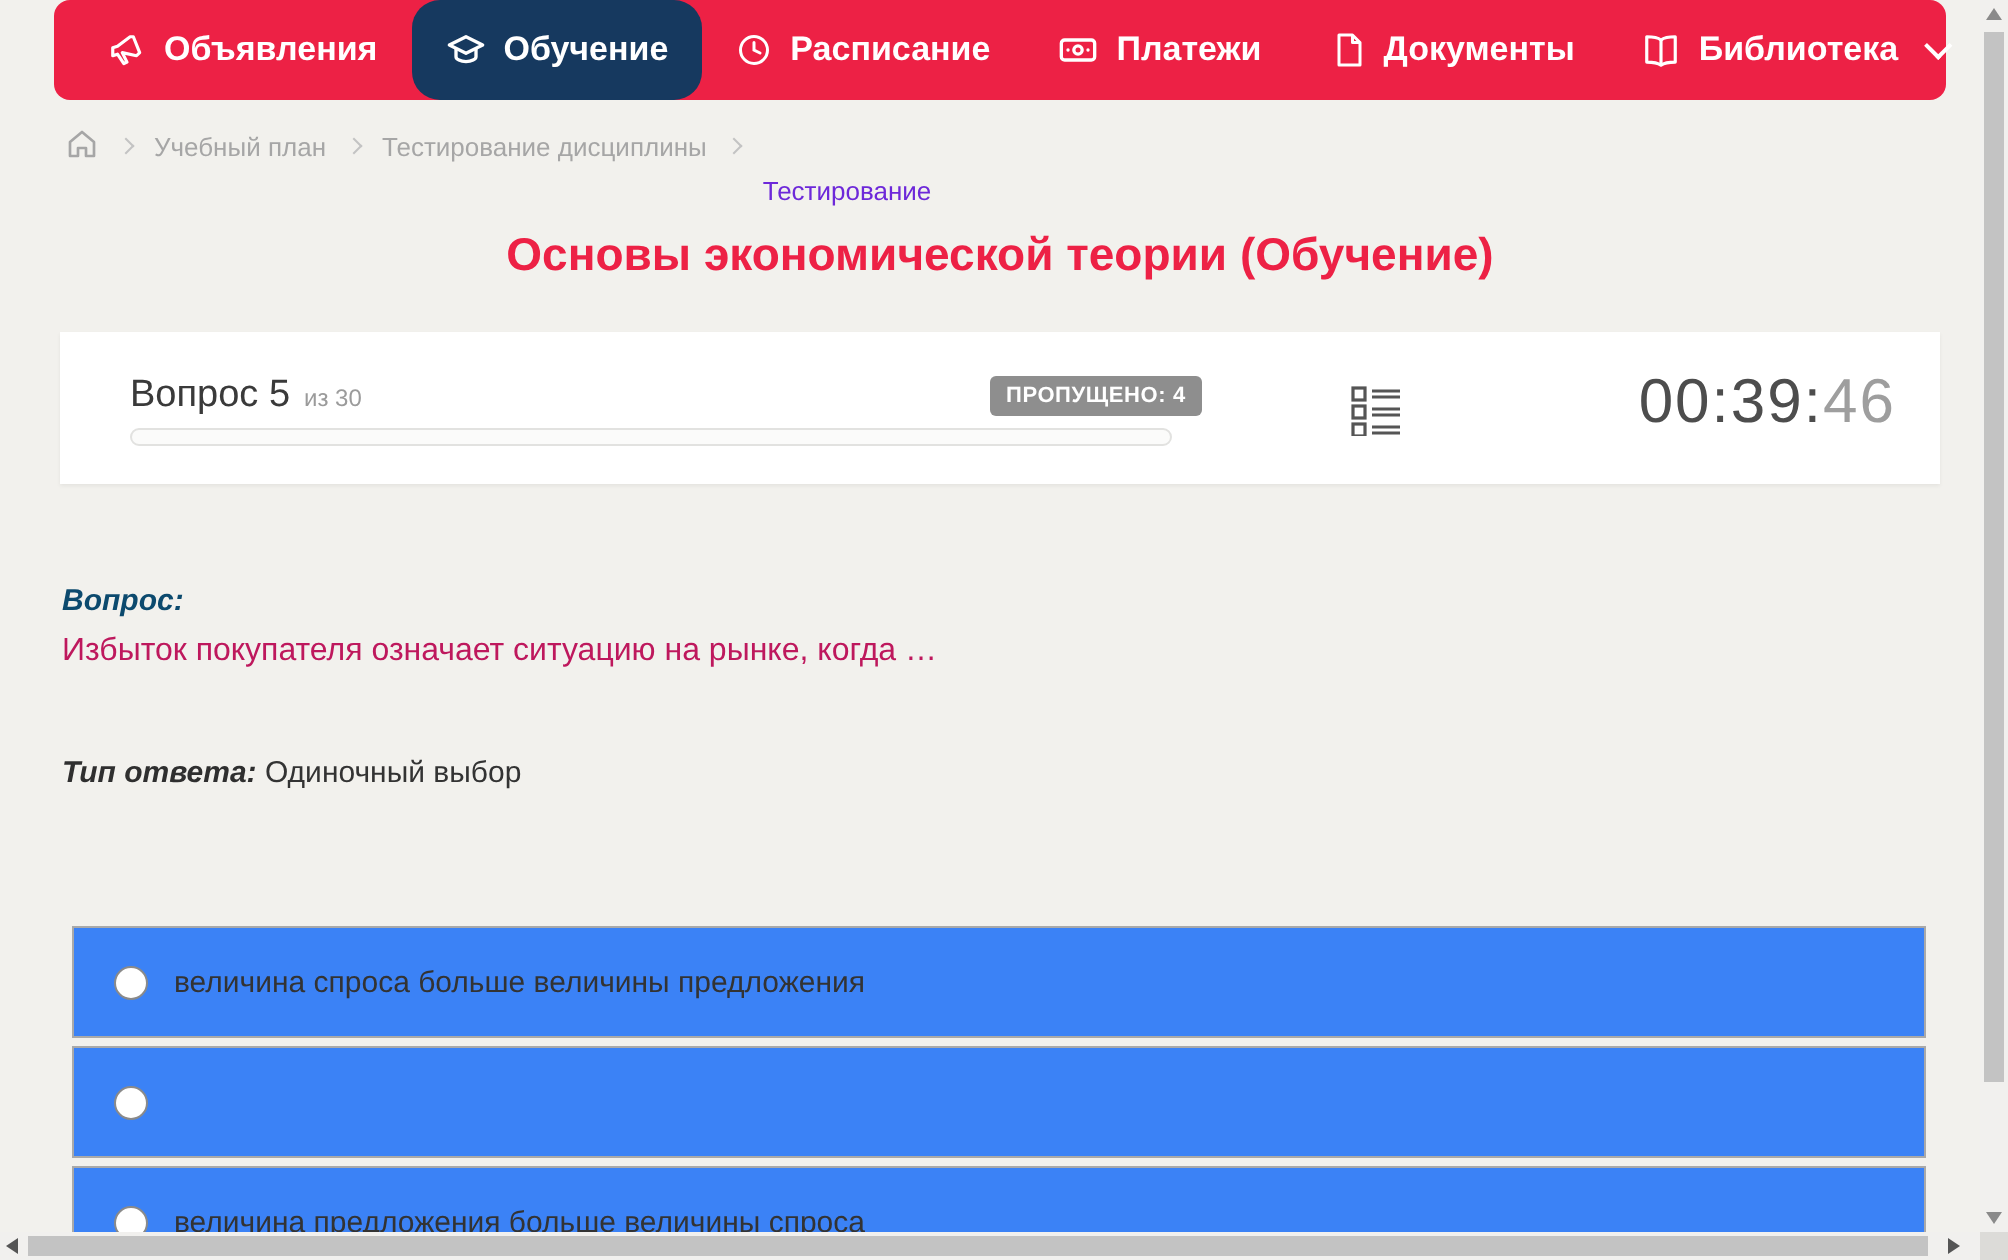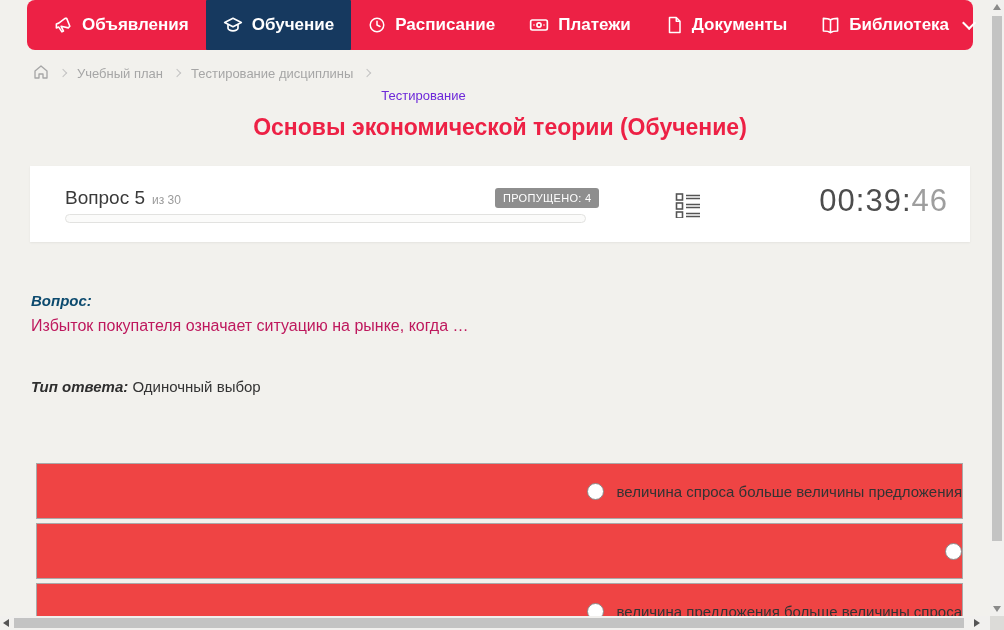--- a/index.html
+++ b/index.html
@@ -14,21 +14,21 @@
   .navbar {
     position:absolute; left:27px; top:0; width:946px; height:50px;
     background:#ed2145; border-radius:8px;
     display:flex; align-items:stretch; padding:0 10px;
   }
   .nav-tab {
     display:flex; align-items:center; gap:9px;
     padding:0 17px; color:#fff; font-size:17px; font-weight:bold;
     cursor:pointer; white-space:nowrap;
   }
-  .nav-tab.active { background:#16395f; border-radius:1px; }
+  .nav-tab.active { background:#16395f; border-radius:14px; }
   .nav-tab svg { display:block; }
   .chevron-down {
     width:10px; height:10px; border-right:2px solid #fff; border-bottom:2px solid #fff;
     transform:rotate(45deg) translateY(-3px); margin-left:4px;
   }
   
   .breadcrumb {
     position:absolute; left:33px; top:62px; height:22px;
     display:flex; align-items:center; gap:11px;
     font-size:13px; color:#a6a6a6;
@@ -47,21 +47,21 @@
   
   .question-card {
     position:absolute; left:30px; top:166px; width:940px; height:76px;
     background:#fff; box-shadow:0 1px 2px rgba(0,0,0,0.06);
   }
   .q-number-row { position:absolute; left:35px; top:21px; display:flex; align-items:baseline; gap:7px; }
   .q-number { font-size:19px; color:#3a3a3a; }
   .q-of { font-size:12px; color:#9b9b9b; }
   .skipped-badge {
     position:absolute; left:465px; top:22px;
-    background:#8e8e8e; color:#fff; font-size:11px; font-weight:normal;
+    background:#8e8e8e; color:#fff; font-size:11px; font-weight:bold;
     padding:4px 8px; border-radius:3px; letter-spacing:0.3px;
   }
   .progress-track {
     position:absolute; left:35px; top:48px; width:521px; height:9px;
     background:#fbfbfa; border:1px solid #e2e2e0; border-radius:5px; overflow:hidden;
   }
   .progress-fill { height:100%; background:#ed2145; width:0%; }
   .question-list-btn { position:absolute; left:645px; top:26px; width:26px; height:26px; cursor:pointer; }
   .timer {
     position:absolute; right:22px; top:17px;
@@ -69,22 +69,22 @@
   }
   .timer .secs { color:#9e9e9e; }
   
   .q-label { position:absolute; left:31px; top:292px; font-size:15px; font-weight:bold; font-style:italic; color:#0c4a6e; }
   .q-text  { position:absolute; left:31px; top:317px; font-size:16px; color:#be185d; }
   .answer-type-row { position:absolute; left:31px; top:378px; font-size:15px; }
   .answer-type-label { font-weight:bold; font-style:italic; color:#2f2f2f; }
   
   .option {
     position:absolute; left:36px; width:927px; height:56px;
-    background:#ef4444; border:1px solid #a9a9a9;
-    display:flex; align-items:center; cursor:pointer;justify-content:flex-end;
+    background:#3b82f6; border:1px solid #a9a9a9;
+    display:flex; align-items:center; cursor:pointer;
   }
   .option.o1 { top:463px; } .option.o2 { top:523px; } .option.o3 { top:583px; }
   .radio {
     width:17px; height:17px; border:1px solid #8a8a8a; border-radius:50%;
     margin-left:20px; background:#fff; flex:none;
   }
   .option-label { margin-left:13px; font-size:15px; color:#333; }
   
   .vscrollbar { position:absolute; right:0; top:0; width:14px; height:616px; background:#f1f0ee; z-index:5; }
   .vthumb { position:absolute; left:2px; top:16px; width:10px; height:525px; background:#c3c3c3; }

